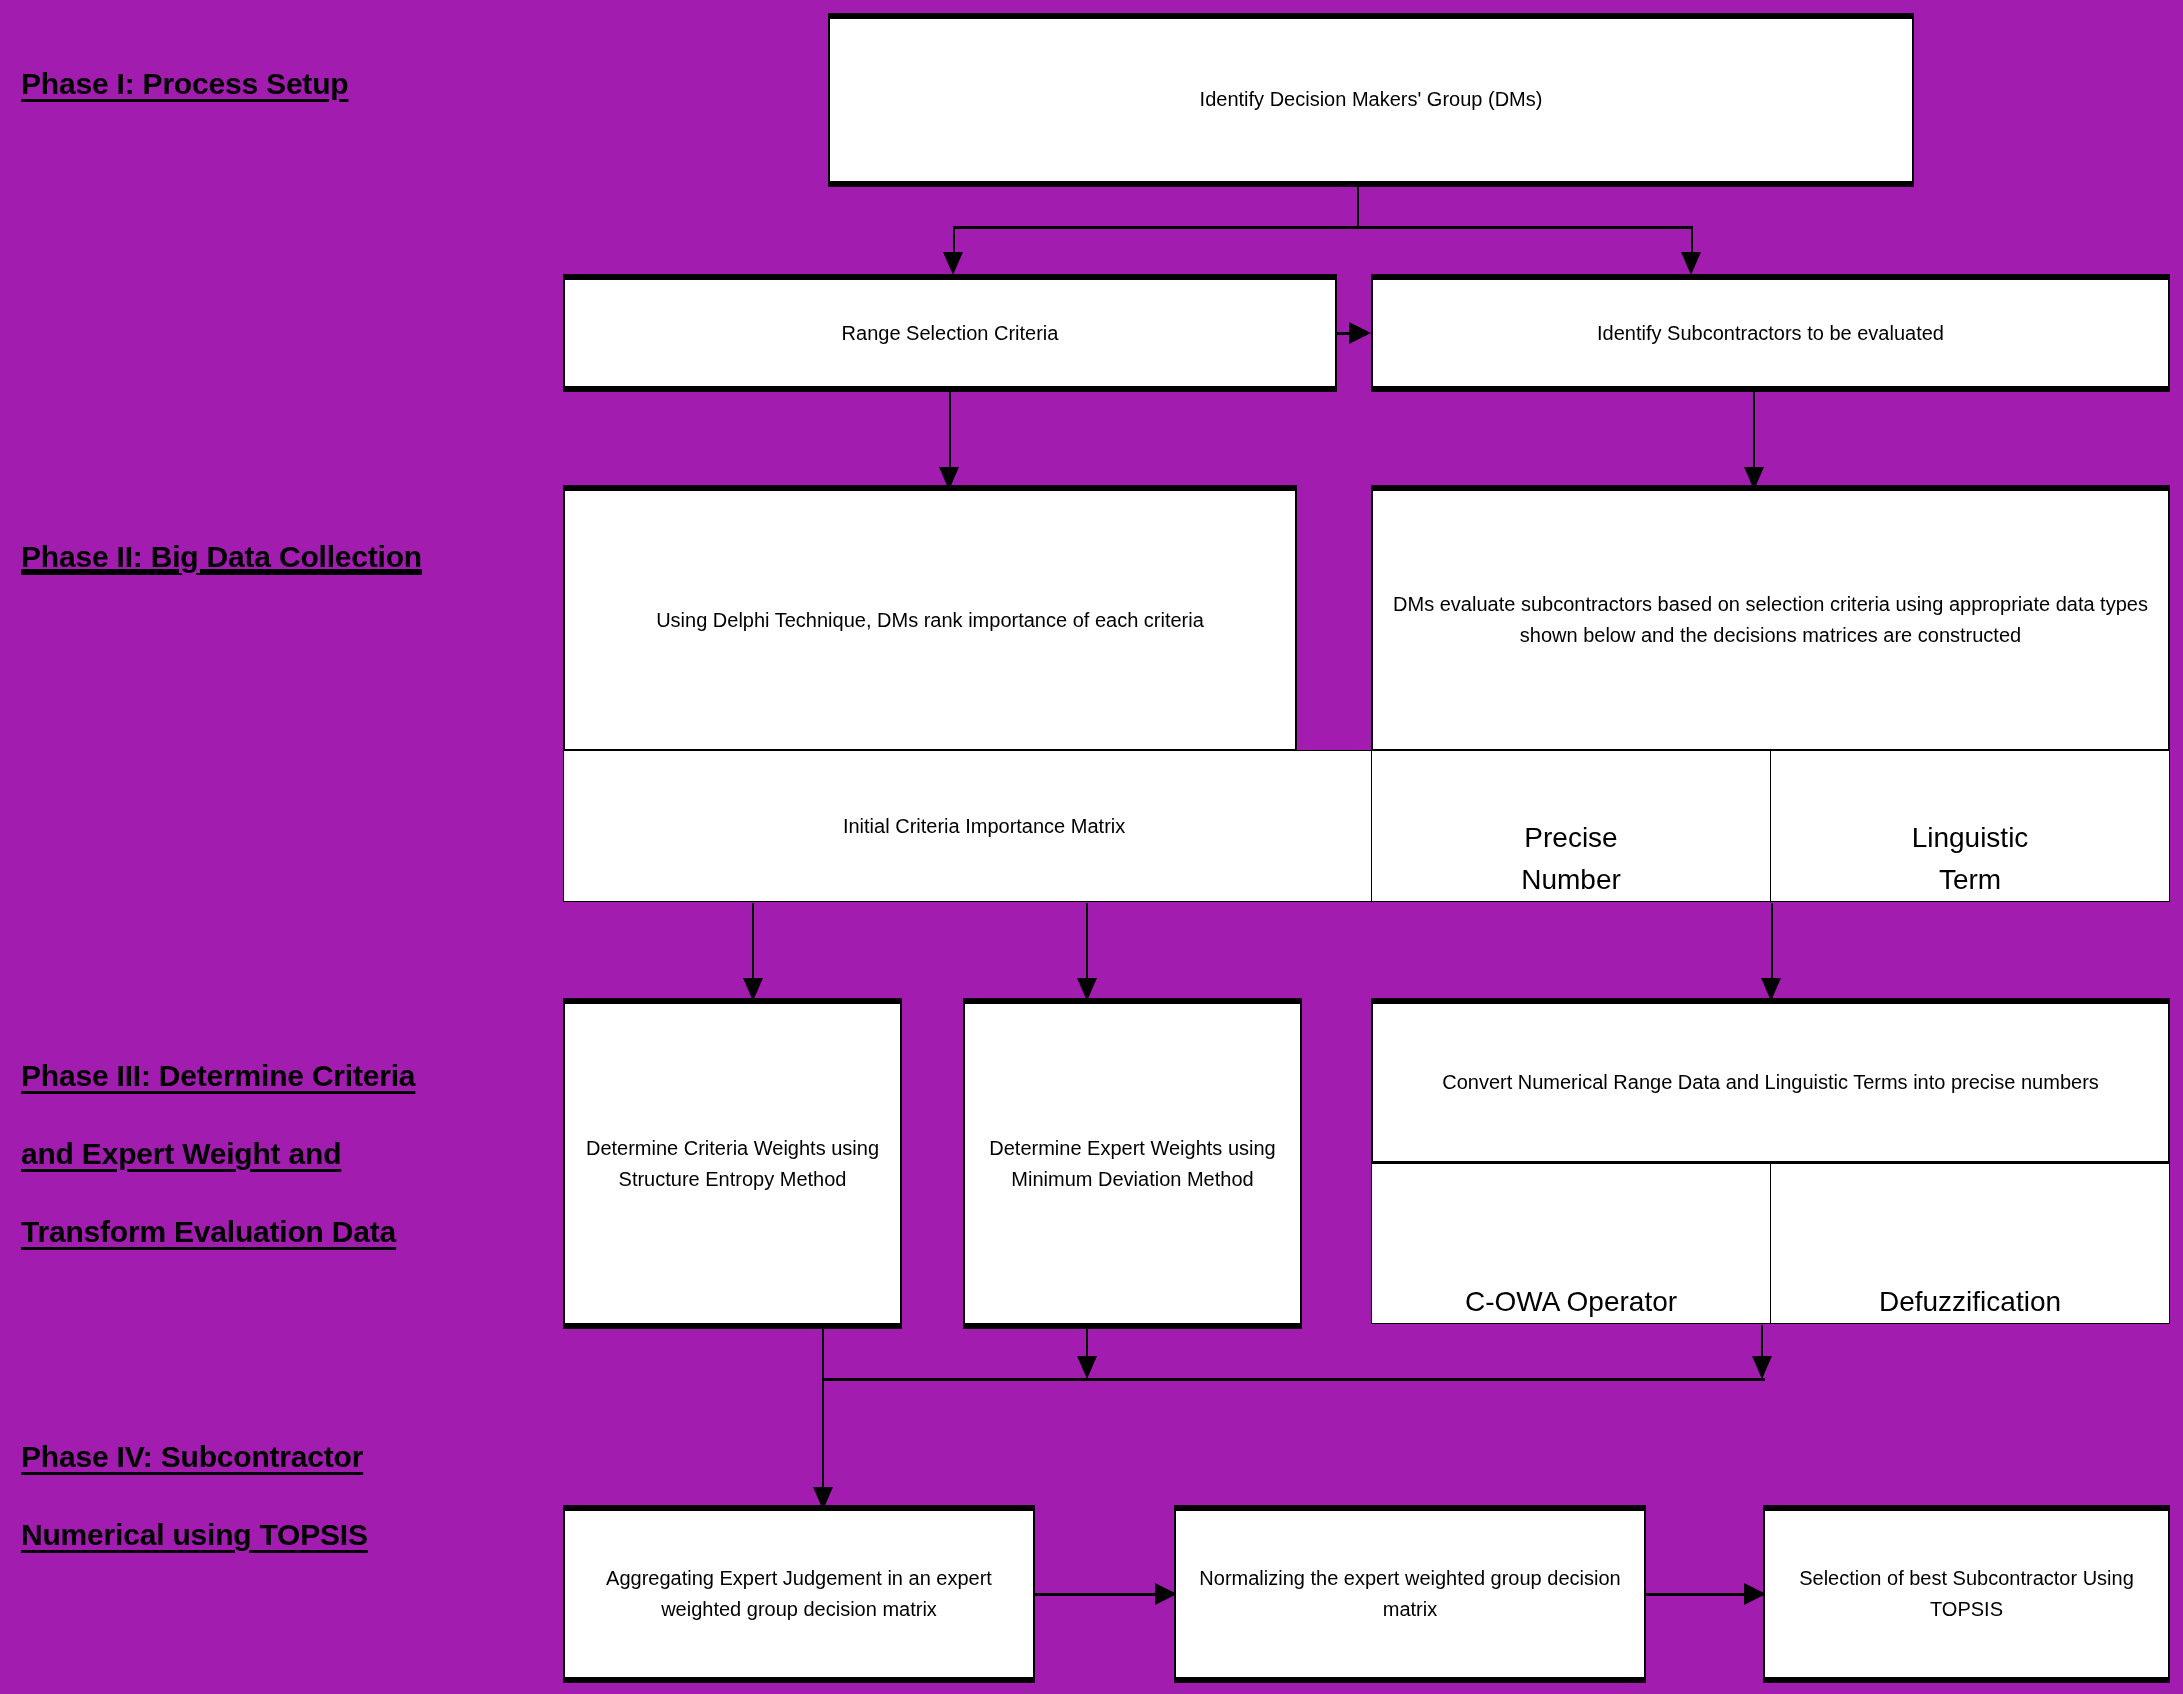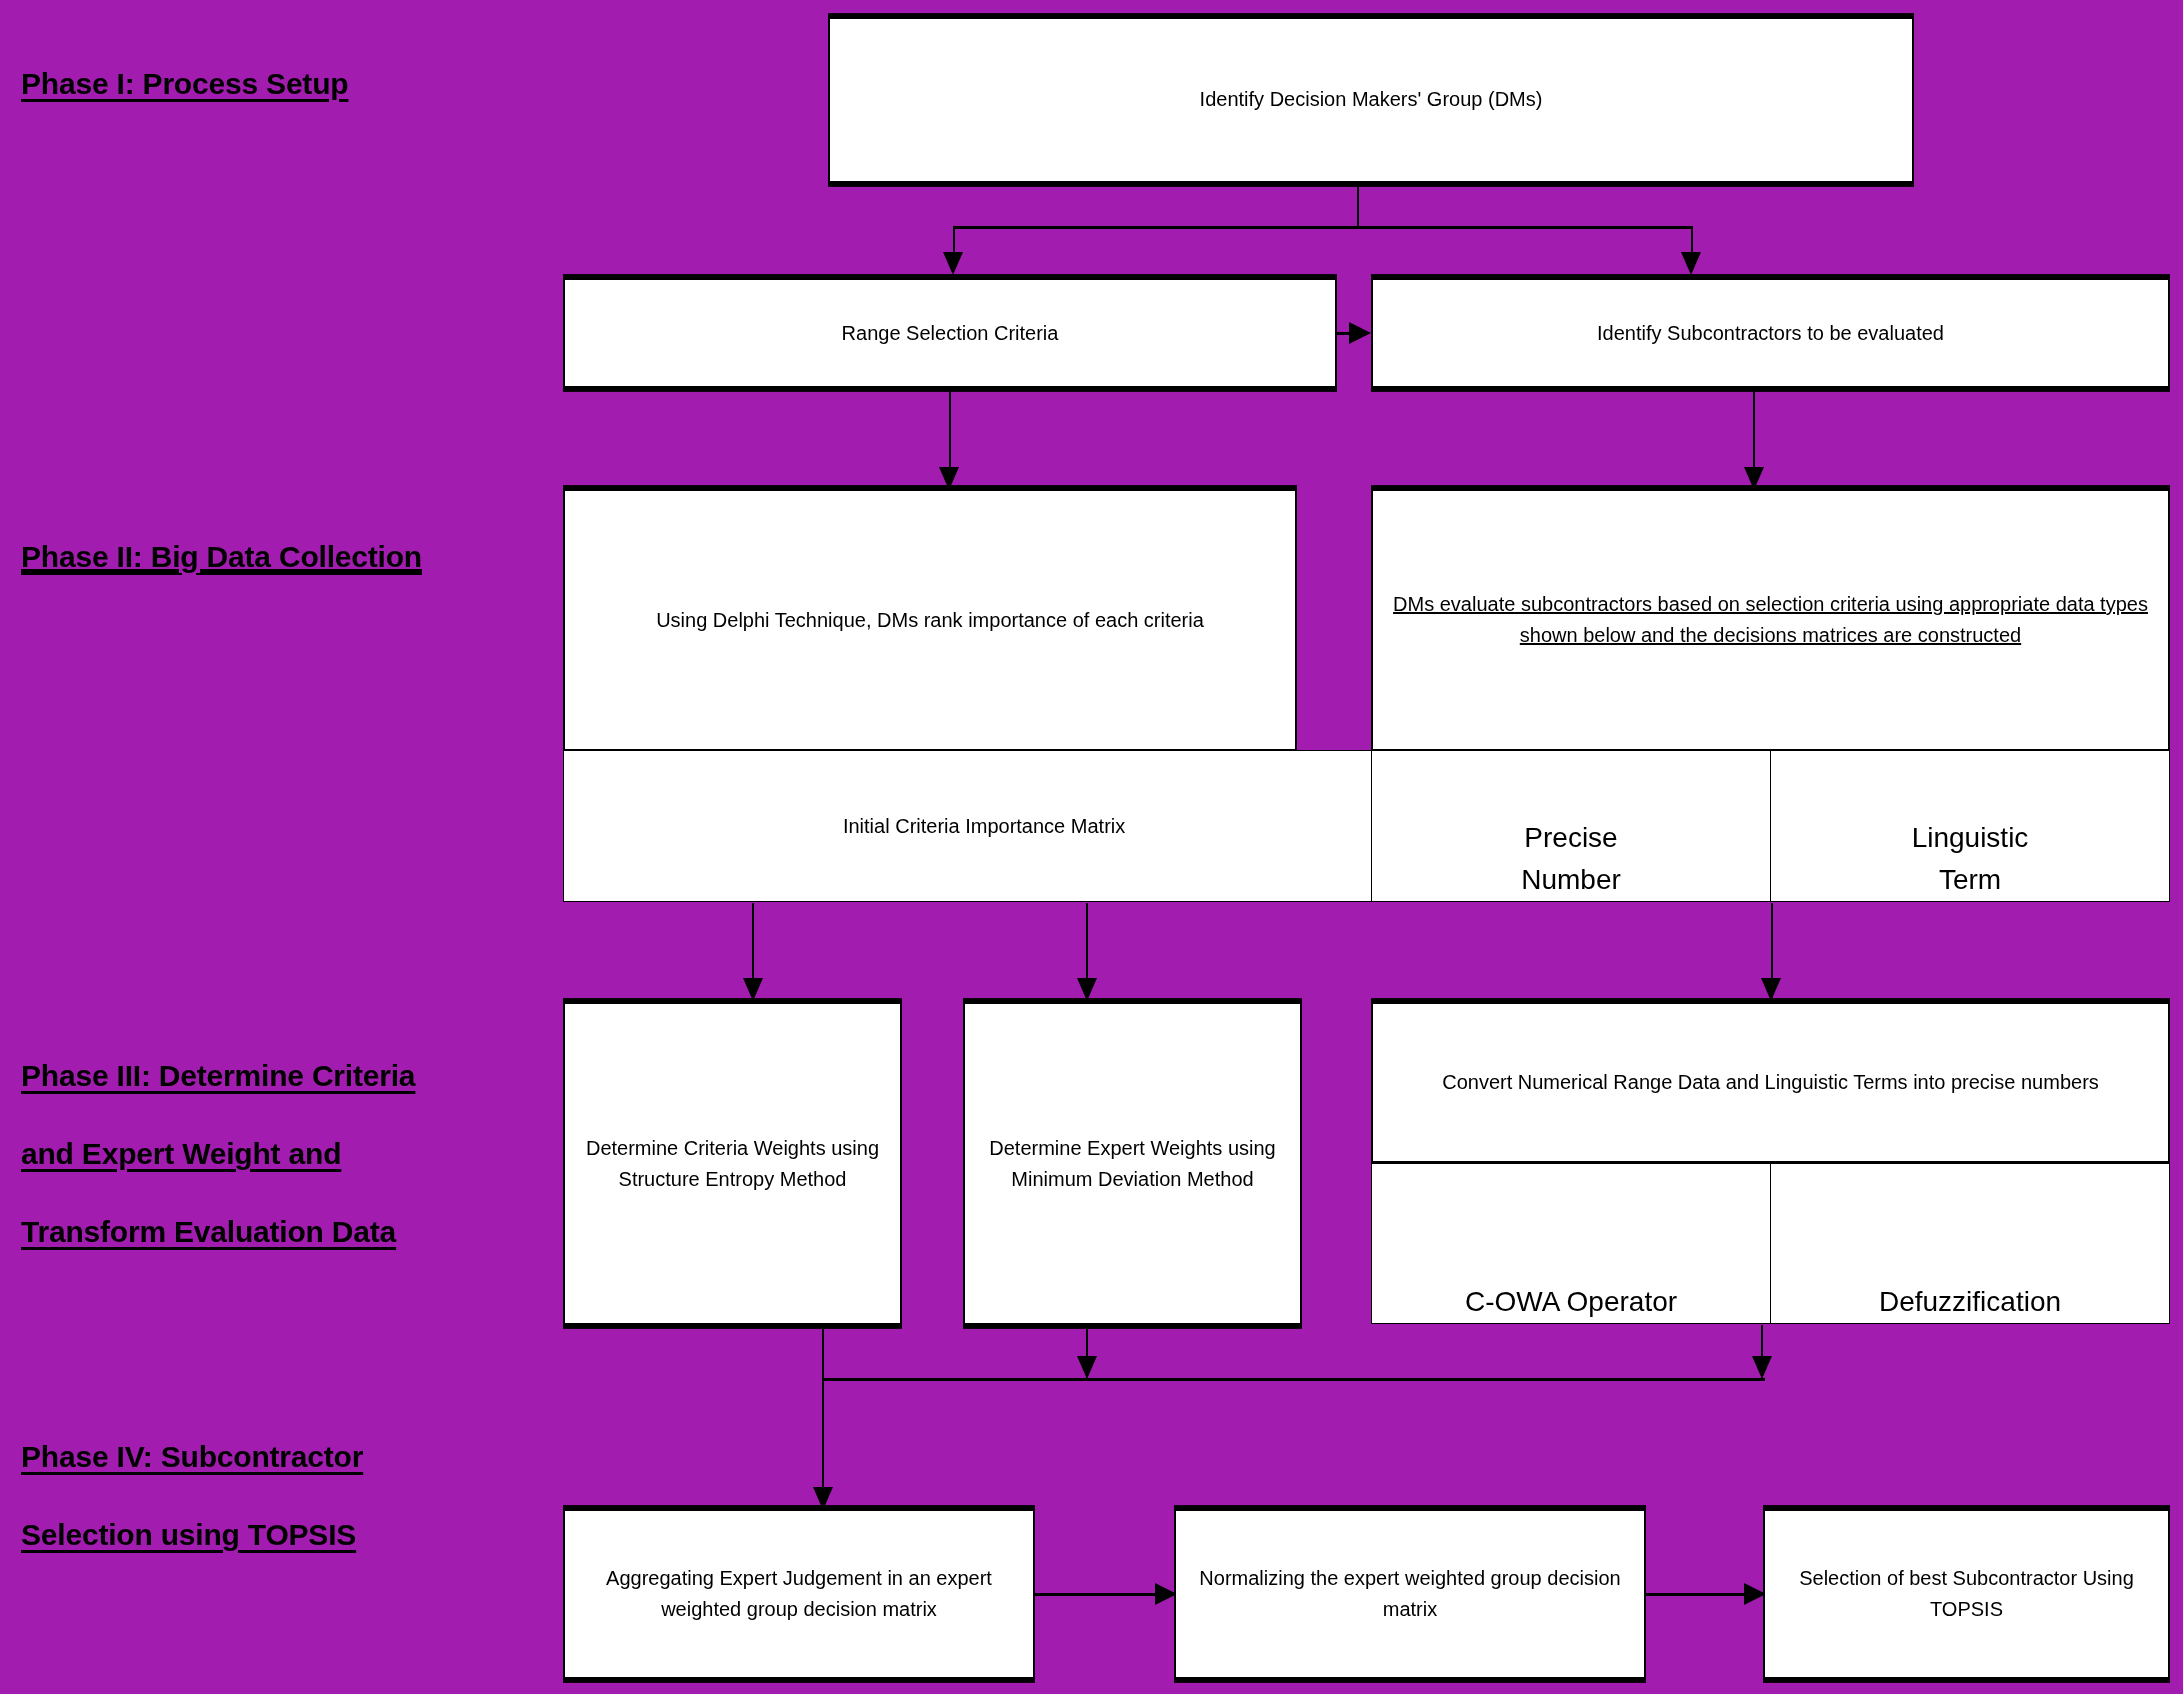--- a/index.html
+++ b/index.html
@@ -97,21 +97,21 @@
   </div>
 
   <div class="phase-label" style="left:21px; top:1017px;">
     <span class="u">Phase III: Determine Criteria</span><br>
     <span class="u">and Expert Weight and </span><br>
     <span class="u">Transform Evaluation Data</span>
   </div>
 
   <div class="phase-label" style="left:21px; top:1398px;">
     <span class="u">Phase IV: Subcontractor </span><br>
-    <span class="u">Selection using TOPSIS</span>
+    <span class="u">Numerical using TOPSIS</span>
   </div>
 
   <div class="box heavy" style="left:828px; top:16.7px; width:1086px; height:166px;">
     <span>Identify Decision Makers' Group (DMs)</span>
   </div>
 
   <div class="vline" style="left:1357px; top:183px; width:2.2px; height:46px;"></div>
   <div class="hline" style="left:953px; top:226px; width:740px; height:3.3px;"></div>
   <div class="vline" style="left:953px; top:226px; width:2.2px; height:29px;"></div>
   <div class="arrow-down" style="left:943px; top:252px;"></div>
@@ -136,21 +136,21 @@
   <div class="arrow-down" style="left:1744px; top:467px;"></div>
 
   <div class="box heavy" style="left:563px; top:489px; width:734px; height:262px;">
     <span>Using Delphi Technique, DMs rank importance of each criteria</span>
   </div>
 
   <div class="box thin" style="left:563px; top:750px; width:818px; height:152px;padding-left:32px;">
     <span>Initial Criteria Importance Matrix</span>
   </div>
 
-  <div class="box heavy" style="left:1371px; top:489px; width:799px; height:262px;text-decoration:underline;">
+  <div class="box heavy" style="left:1371px; top:489px; width:799px; height:262px;">
     <span>DMs evaluate subcontractors based on selection criteria using appropriate data types shown below and the decisions matrices are constructed</span>
   </div>
 
   <div class="subrow" style="left:1371px; top:750px; width:799px; height:152px;">
     <div class="subcell">
       <span>Precise
 Number</span>
     </div>
     <div class="subcell">
       <span>Linguistic

